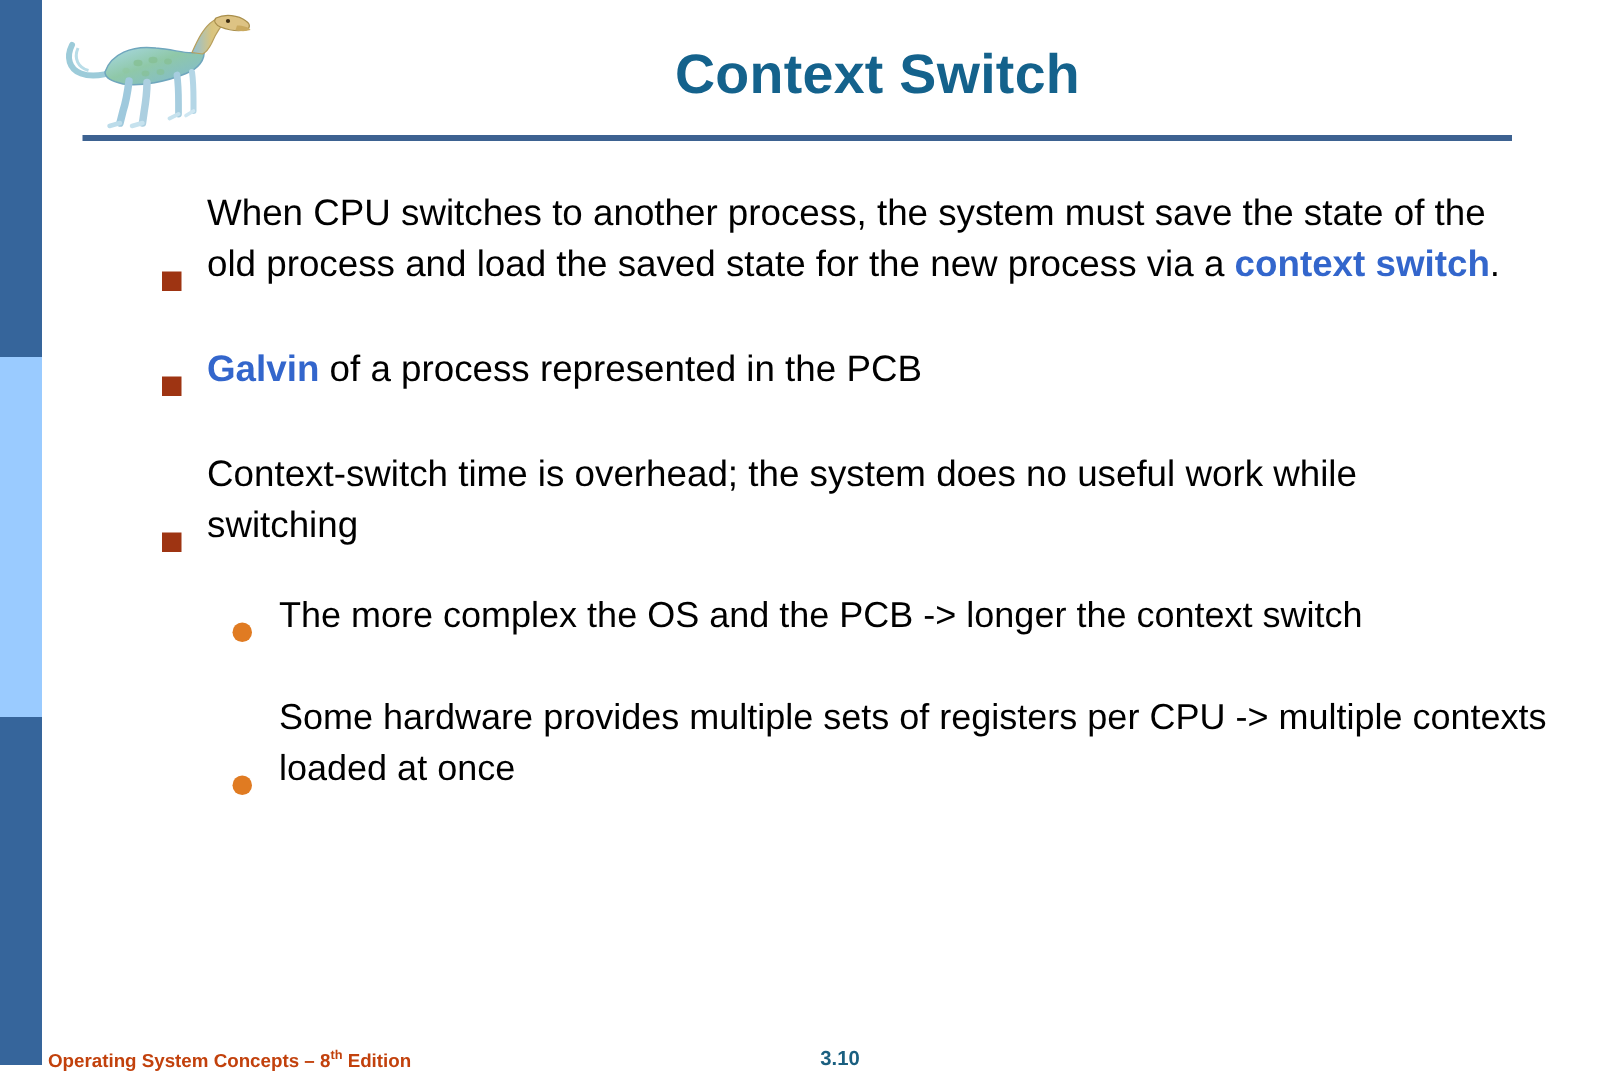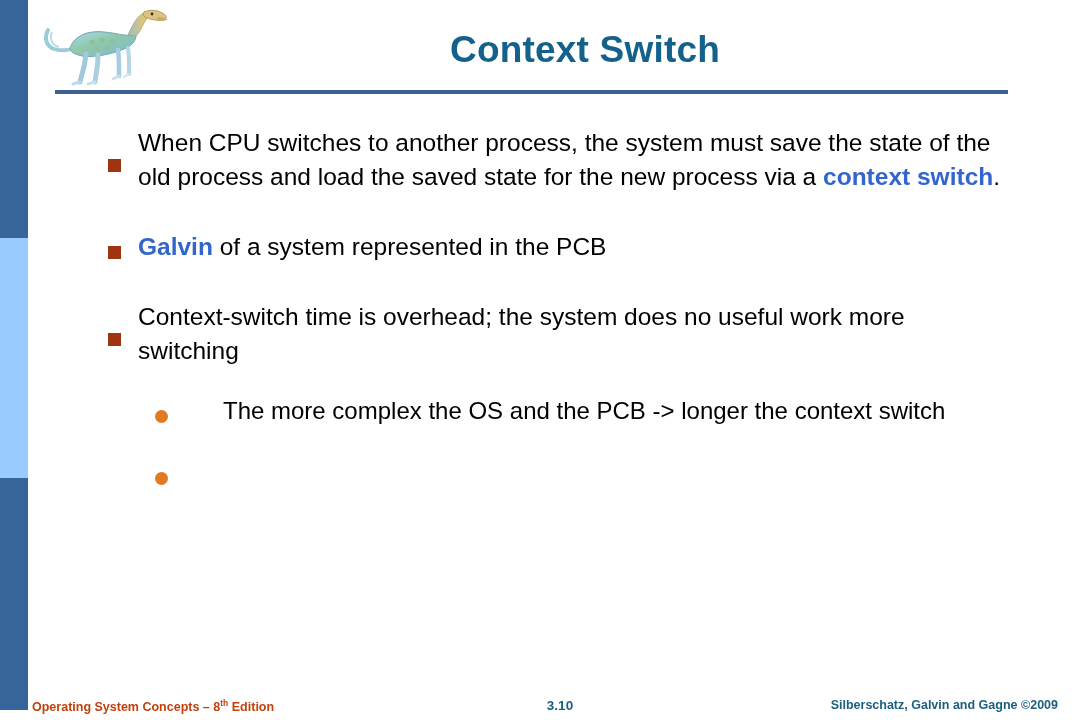--- a/index.html
+++ b/index.html
@@ -78,25 +78,25 @@
   .content {
     position: absolute;
     left: 0;
     top: 126px;
     width: 1080px;
     height: 540px;
   }
 
   .bullet-row {
     display: flex;
-    align-items: center;
+    align-items: flex-end;
     margin-bottom: 18px;
   }
   .bullet-row.level1 { padding-left: 108px; padding-right: 70px; }
-  .bullet-row.level2 { padding-left: 155px; padding-right: 32px; gap: 37px; }
+  .bullet-row.level2 { padding-left: 155px; padding-right: 32px; }
 
   .marker-sq {
     flex: 0 0 auto;
     width: 13px;
     height: 13px;
     background: #9e3412;
     margin-top: 10px;
     margin-right: 17px;
   }
   .marker-dot {
@@ -226,47 +226,47 @@
 
     <div class="bullet-row level1">
       <div class="marker-sq"></div>
       <div class="bullet-text"><span>When CPU switches to another process, the system must save the state of the old process and load the saved state for the new process via a </span><span class="hl-blue">context switch</span><span>.</span></div>
     </div>
 
     <div class="spacer-18"></div>
 
     <div class="bullet-row level1">
       <div class="marker-sq"></div>
-      <div class="bullet-text"><span class="hl-blue">Galvin</span><span> of a system represented in the PCB</span></div>
+      <div class="bullet-text"><span class="hl-blue">Galvin</span><span> of a process represented in the PCB</span></div>
     </div>
 
     <div class="spacer-18"></div>
 
     <div class="bullet-row level1">
       <div class="marker-sq"></div>
-      <div class="bullet-text">Context-switch time is overhead; the system does no useful work more switching</div>
+      <div class="bullet-text">Context-switch time is overhead; the system does no useful work while switching</div>
     </div>
 
     <div class="spacer-8"></div>
 
     <div class="bullet-row level2">
       <div class="marker-dot"></div>
       <div class="bullet-text">The more complex the OS and the PCB -&gt; longer the context switch</div>
     </div>
 
     <div class="spacer-8"></div>
 
 
     <div class="spacer-8"></div>
 
     <div class="bullet-row level2">
       <div class="marker-dot"></div>
+      <div class="bullet-text">Some hardware provides multiple sets of registers per CPU -&gt; multiple contexts loaded at once</div>
     </div>
 
   </div>
 
   <div class="footer-left"><span>Operating System Concepts – 8</span><sup>th</sup><span> Edition</span></div>
 
   <div class="footer-center">3.10</div>
 
-  <div class="footer-right">Silberschatz, Galvin and Gagne ©2009</div>
 
 </div>
 
 </body></html>

